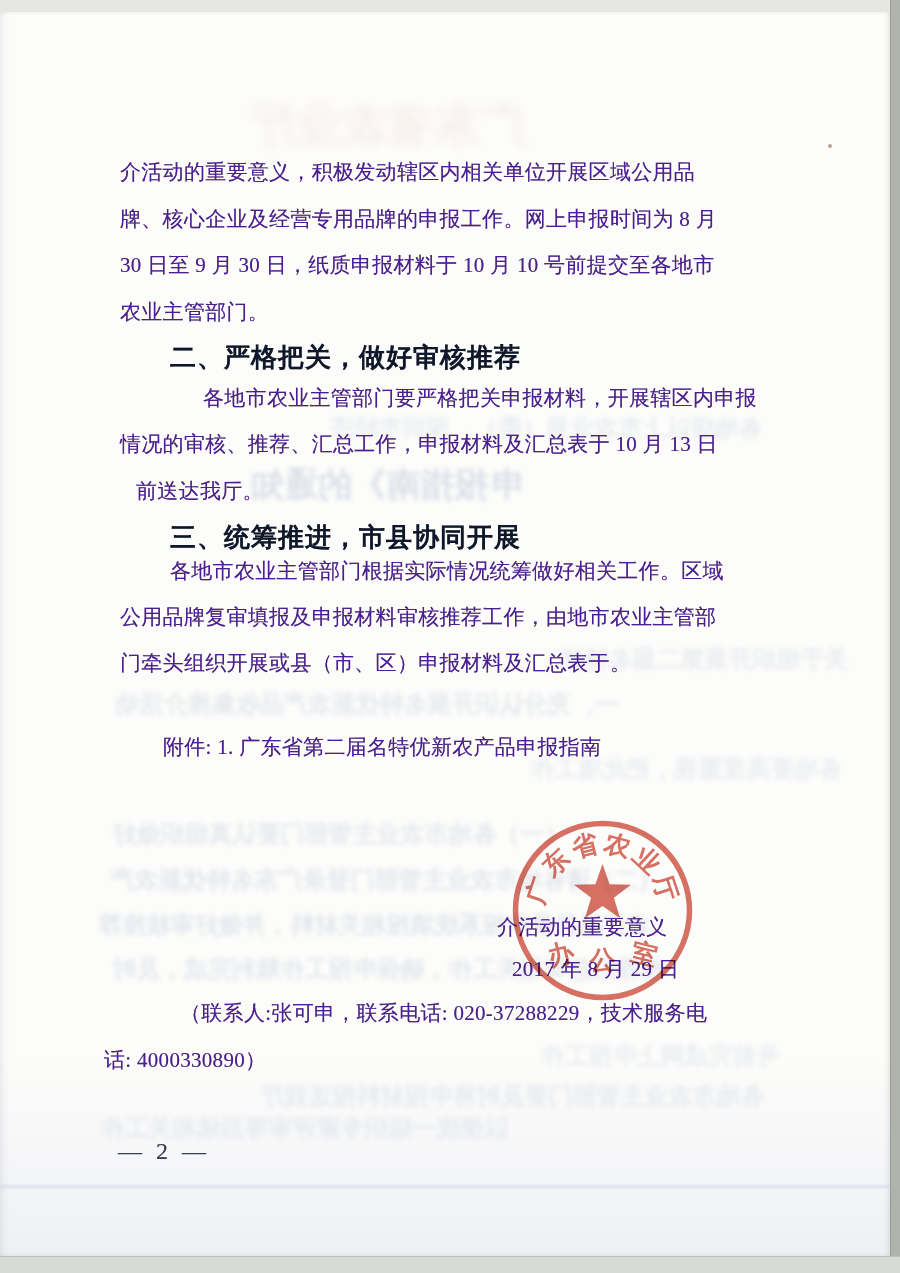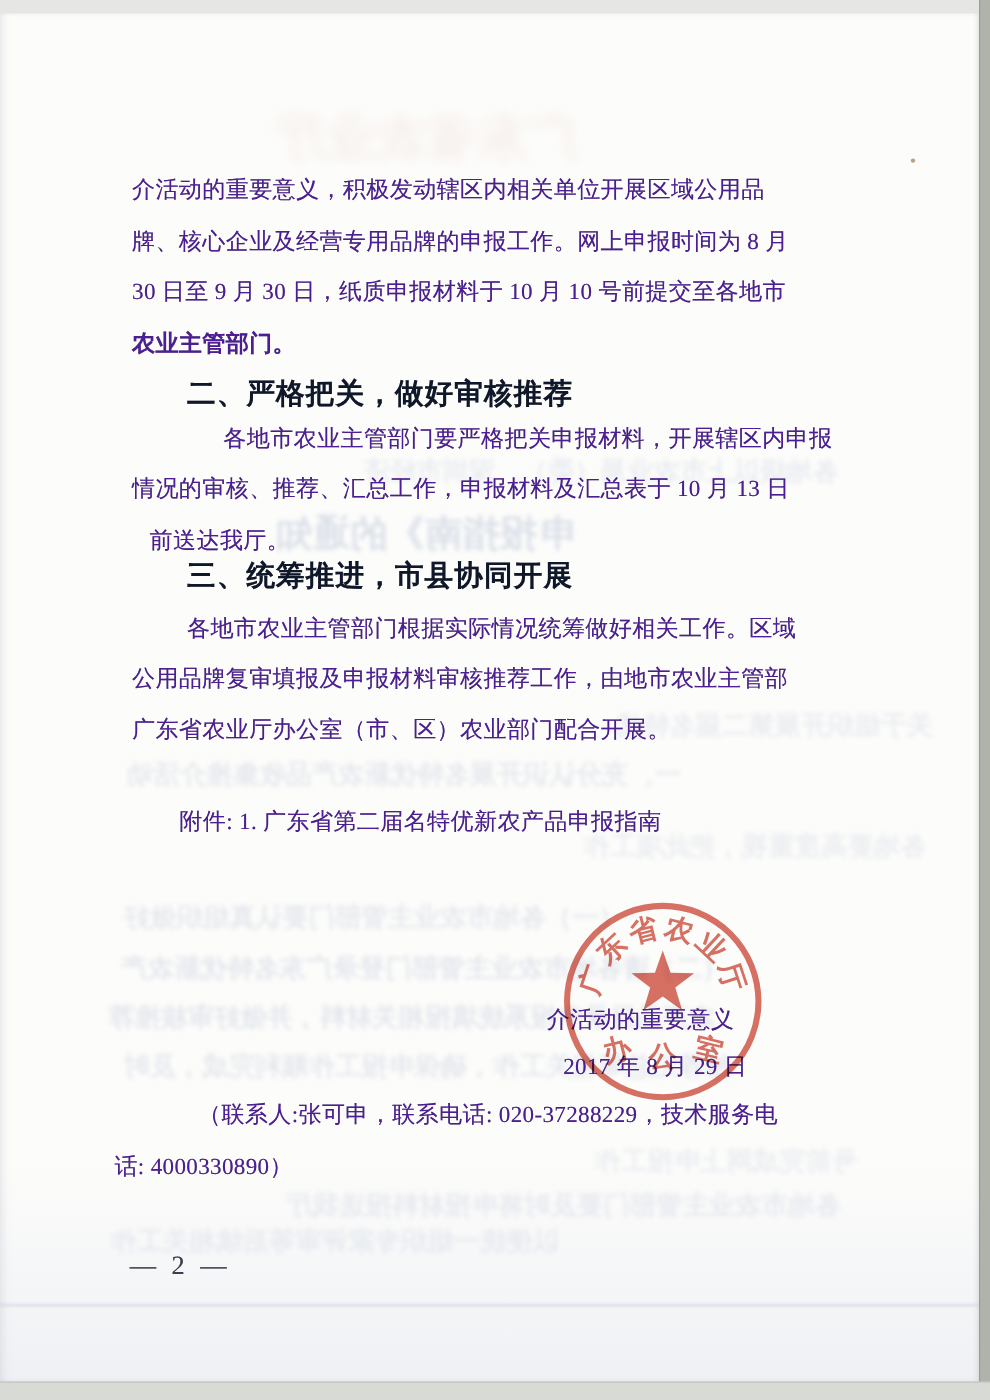--- a/index.html
+++ b/index.html
@@ -45,31 +45,31 @@
   <div class="bleed" style="left:110px;top:864px;opacity:.26;">（二）请各地市农业主管部门登录广东名特优新农产</div>
   <div class="bleed" style="left:98px;top:909px;opacity:.26;">农产品目录申报系统填报相关材料，并做好审核推荐</div>
   <div class="bleed" style="left:112px;top:953px;opacity:.24;">推荐汇总等相关工作，确保申报工作顺利完成，及时</div>
   <div class="bleed" style="left:540px;top:1040px;opacity:.18;">号前完成网上申报工作</div>
   <div class="bleed" style="left:260px;top:1080px;opacity:.2;">各地市农业主管部门要及时将申报材料报送我厅</div>
   <div class="bleed" style="left:100px;top:1112px;opacity:.18;">以便统一组织专家评审等后续相关工作</div>
 
   <div class="t" style="left:120px;top:158px;">介活动的重要意义，积极发动辖区内相关单位开展区域公用品</div>
   <div class="t" style="left:120px;top:205px;">牌、核心企业及经营专用品牌的申报工作。网上申报时间为 8 月</div>
   <div class="t" style="left:120px;top:251px;">30 日至 9 月 30 日，纸质申报材料于 10 月 10 号前提交至各地市</div>
-  <div class="t" style="left:120px;top:298px;font-weight:bold;">农业主管部门。</div>
+  <div class="t" style="left:120px;top:298px;">农业主管部门。</div>
 
   <div class="h" style="left:170px;top:340px;">二、严格把关，做好审核推荐</div>
   <div class="t" style="left:170px;top:384px;margin-left:33px;">各地市农业主管部门要严格把关申报材料，开展辖区内申报</div>
   <div class="t" style="left:120px;top:430px;">情况的审核、推荐、汇总工作，申报材料及汇总表于 10 月 13 日</div>
   <div class="t" style="left:120px;top:477px;margin-left:16px;">前送达我厅。</div>
 
-  <div class="h" style="left:170px;top:506px;">三、统筹推进，市县协同开展</div>
+  <div class="h" style="left:170px;top:520px;">三、统筹推进，市县协同开展</div>
   <div class="t" style="left:170px;top:557px;">各地市农业主管部门根据实际情况统筹做好相关工作。区域</div>
   <div class="t" style="left:120px;top:603px;">公用品牌复审填报及申报材料审核推荐工作，由地市农业主管部</div>
-  <div class="t" style="left:120px;top:649px;">广东省农业厅办公室（市、区）农业部门配合开展。</div>
+  <div class="t" style="left:120px;top:649px;">门牵头组织开展或县（市、区）申报材料及汇总表于。</div>
 
   <div class="t" style="left:163px;top:733px;">附件: 1. 广东省第二届名特优新农产品申报指南</div>
 
   <div class="t" style="left:497px;top:913px;">介活动的重要意义</div>
   <div class="t" style="left:512px;top:955px;">2017 年 8 月 29 日</div>
 
   <div class="t" style="left:180px;top:999px;">（联系人:张可申，联系电话: 020-37288229，技术服务电</div>
   <div class="t" style="left:104px;top:1046px;">话: 4000330890）</div>
 
   <div class="t pagenum" style="left:118px;top:1138px;">— 2 —</div>

